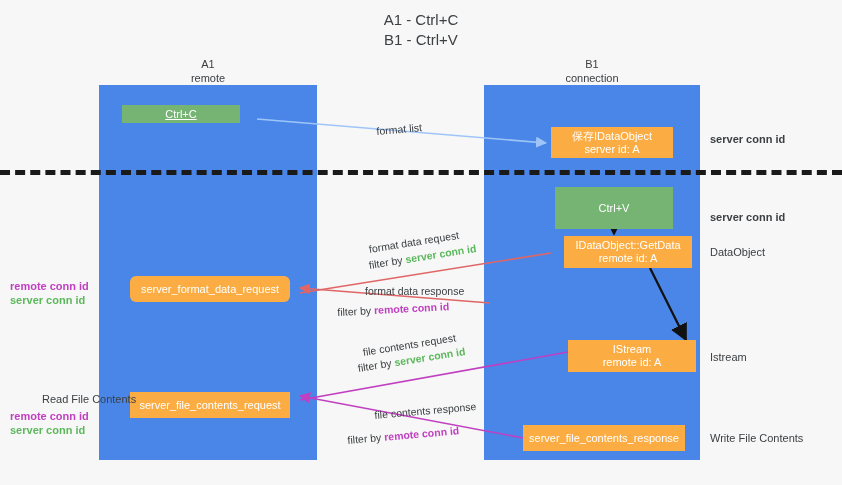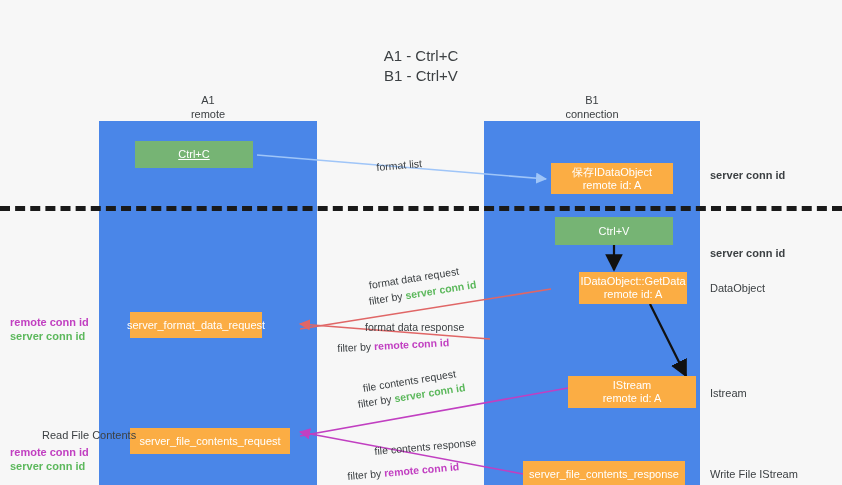--- a/index.html
+++ b/index.html
@@ -12,21 +12,20 @@
     height: 485px;
     position: relative;
     overflow: hidden;
     font-family: "Liberation Sans", sans-serif;
     color: #3c4043;
   }
   .canvas {
     position: absolute;
     inset: 0;
     background: #f7f7f7;
-    margin-top: 36px;
   }
   svg.wires {
     position: absolute;
     left: 0;
     top: 0;
     width: 842px;
     height: 485px;
     overflow: visible;
   }
   .title {
@@ -157,31 +156,31 @@
 
     <line x1="650" y1="268" x2="686" y2="340" stroke="#111111" stroke-width="2.2" marker-end="url(#ah-black)"></line>
 
     <line x1="568" y1="352" x2="300" y2="400" stroke="#c13fc1" stroke-width="1.6"></line>
 
     <line x1="300" y1="396" x2="523" y2="438" stroke="#c13fc1" stroke-width="1.6" marker-start="url(#ah-purple)"></line>
   </svg>
 
   <div class="divider"></div>
 
-  <div class="node green" style="left:135px; top:105px;  width:118px; height:27px;text-decoration:underline;">Ctrl+C</div>
+  <div class="node green" style="left:122px; top:105px;  width:118px; height:18px;text-decoration:underline;">Ctrl+C</div>
 
   <div class="node orange" style="left:551px; top:127px;  width:122px; height:31px;">保存IDataObject
+server id: A</div>
+
+  <div class="node green" style="left:555px; top:187px;  width:118px; height:42px;">Ctrl+V</div>
+
+  <div class="node orange" style="left:564px; top:236px;  width:128px; height:32px;">IDataObject::GetData
 remote id: A</div>
 
-  <div class="node green" style="left:555px; top:181px;  width:118px; height:28px;">Ctrl+V</div>
-
-  <div class="node orange" style="left:579px; top:236px;  width:108px; height:32px;">IDataObject::GetData
-remote id: A</div>
-
-  <div class="node orange" style="left:130px; top:276px;  width:132px; height:26px;">server_format_data_request</div>
+  <div class="node orange" style="left:130px; top:276px;  width:160px; height:26px;border-radius:6px;">server_format_data_request</div>
 
 
   <div class="node orange" style="left:568px; top:340px;  width:128px; height:32px;">IStream
 remote id: A</div>
 
   <div class="node orange" style="left:523px; top:425px;  width:162px; height:26px;">server_file_contents_response</div>
 
   <div class="node orange" style="left:130px; top:392px;  width:160px; height:26px;">server_file_contents_request</div>
 
   <div class="note rot" style="left:376px; top:125px; transform: rotate(-5deg);">format list</div>
@@ -195,21 +194,21 @@
   <div class="note rot" style="left:362px; top:346px; transform: rotate(-9deg);">file contents request</div>
   <div class="note rot" style="left:357px; top:362px; transform: rotate(-9deg);"><span>filter by </span><span class="green-txt">server conn id</span></div>
 
   <div class="note rot" style="left:374px; top:409px; transform: rotate(-5deg);">file contents response</div>
   <div class="note rot" style="left:347px; top:434px; transform: rotate(-5deg);"><span>filter by </span><span class="purple-txt">remote conn id</span></div>
 
   <div class="rlabel green-txt" style="left:710px; top:132px;">server conn id</div>
   <div class="rlabel green-txt" style="left:710px; top:210px;">server conn id</div>
   <div class="rlabel" style="left:710px; top:245px;">DataObject</div>
   <div class="rlabel" style="left:710px; top:350px;">Istream</div>
-  <div class="rlabel" style="left:710px; top:431px;">Write File IStream</div>
+  <div class="rlabel" style="left:710px; top:431px;">Write File Contents</div>
 
   <div class="side conn" style="left:10px; top:279px;"><span class="l1">remote conn id</span><br><span class="l2">server conn id</span></div>
 
   <div class="side plain" style="left:8px; top:392px;padding-left:34px;">Read File Contents</div>
 
   <div class="side conn" style="left:10px; top:409px;"><span class="l1">remote conn id</span><br><span class="l2">server conn id</span></div>
 
 </div>
 
 </body></html>

